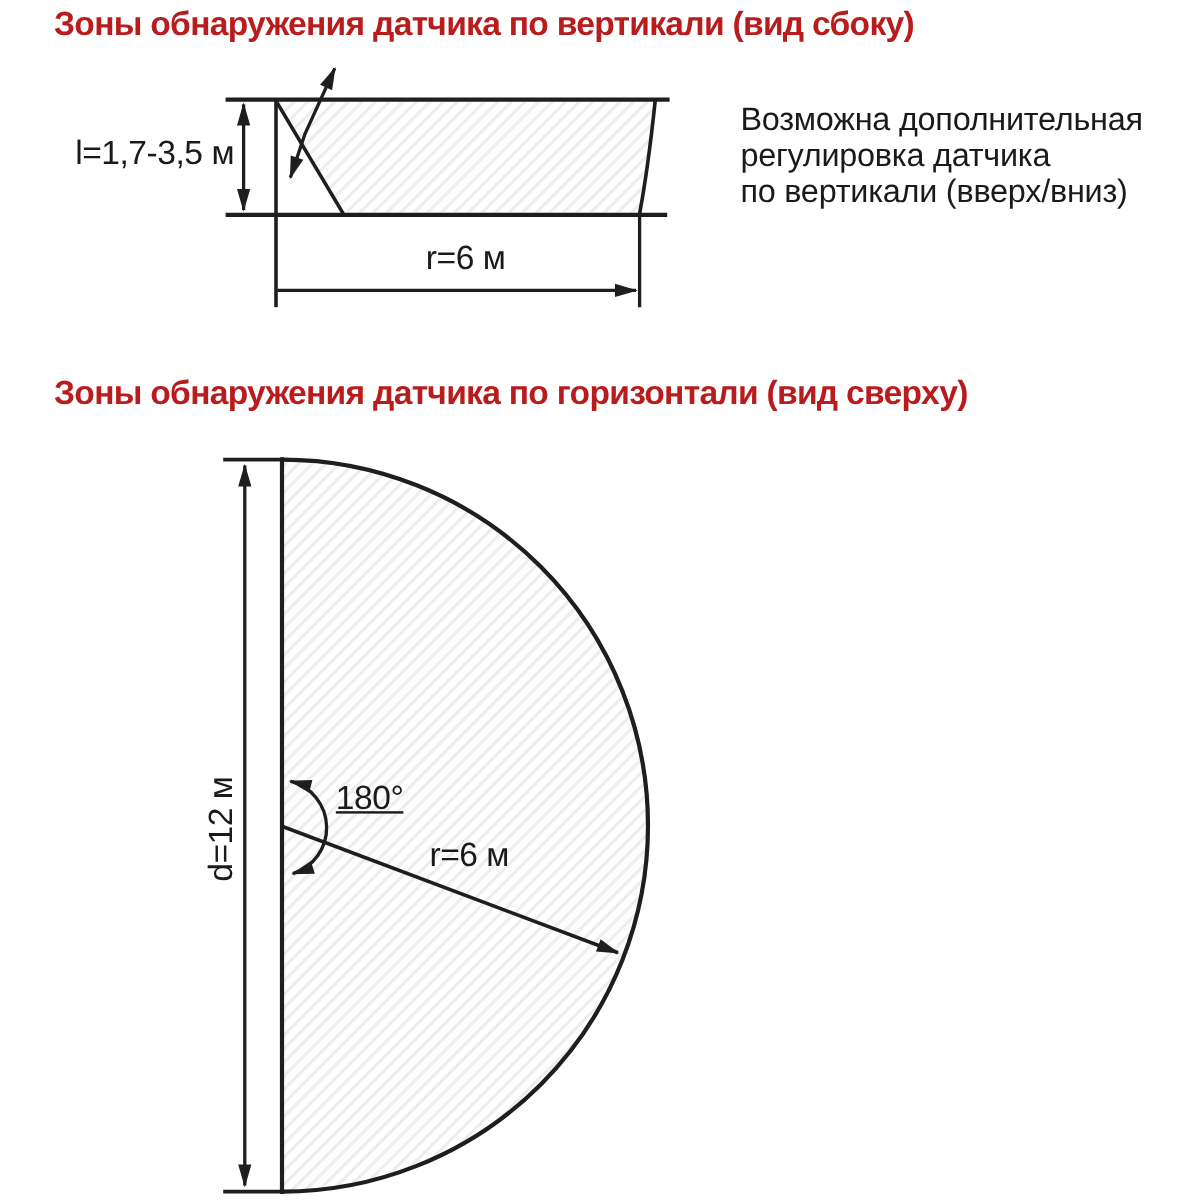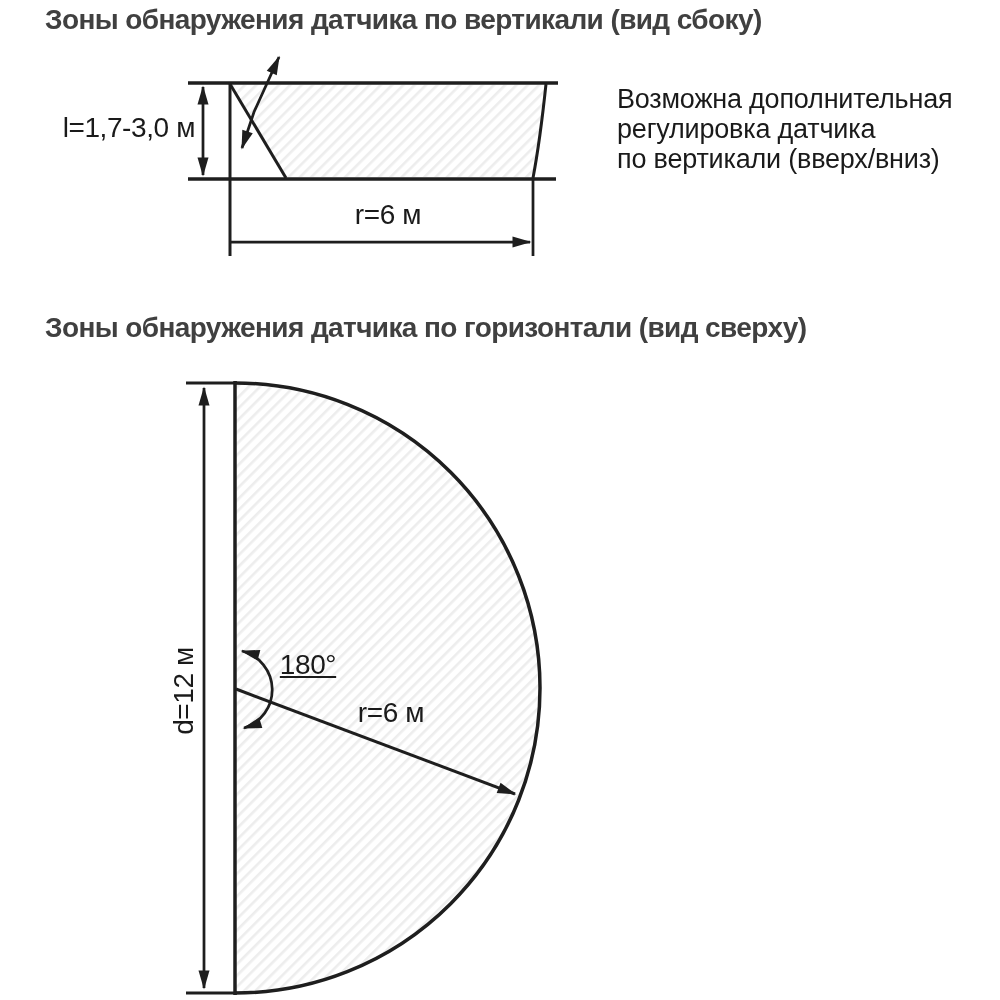--- a/index.html
+++ b/index.html
@@ -7,21 +7,21 @@
     position:relative;
     width:1000px;height:1000px;
     background:#ffffff;
     font-family:"Liberation Sans","DejaVu Sans",sans-serif;
     color:#1a1a1a;
     overflow:hidden;
   }
   .art{position:absolute;left:0;top:0;width:1000px;height:1000px;}
   .txt{position:absolute;white-space:nowrap;}
   .title{
-    font-size:28px;font-weight:700;letter-spacing:-0.6px;color:#404040;
+    font-size:28px;font-weight:700;letter-spacing:-0.6px;color:#b91c1c;
   }
   .label{font-size:28px;letter-spacing:-0.4px;color:#1a1a1a;}
   .note{
     font-size:27px;line-height:30px;letter-spacing:-0.2px;
     white-space:pre-line;color:#1a1a1a;
   }
   .rot{
     transform:rotate(-90deg);
     transform-origin:center center;
     text-align:center;
@@ -77,21 +77,21 @@
       <path d="M204,388 V988" stroke-width="2.75" marker-start="url(#ah)" marker-end="url(#ah)"></path>
 
       <path d="M242,651 A40,40 0 0 1 244,728" stroke-width="2.75" marker-start="url(#ah)" marker-end="url(#ah)"></path>
 
       <path d="M236,689 L515,794" stroke-width="3" marker-end="url(#ah)"></path>
     </g>
   </svg>
 
   <div class="txt title" style="left:45px;top:4px;">Зоны обнаружения датчика по вертикали (вид сбоку)</div>
 
-  <div class="txt label" style="left:30px;top:112px;width:165px;text-align:right;">l=1,7-3,0 м</div>
+  <div class="txt label" style="left:30px;top:112px;width:165px;text-align:right;">l=1,7-3,5 м</div>
 
   <div class="txt label" style="left:328px;top:199px;width:120px;text-align:center;">r=6 м</div>
 
   <div class="txt note" style="left:617px;top:84px;">Возможна дополнительная
 регулировка датчика
 по вертикали (вверх/вниз)</div>
 
   <div class="txt title" style="left:45px;top:312px;">Зоны обнаружения датчика по горизонтали (вид сверху)</div>
 
   <div class="txt label rot" style="left:124px;top:675px;width:120px;">d=12 м</div>

